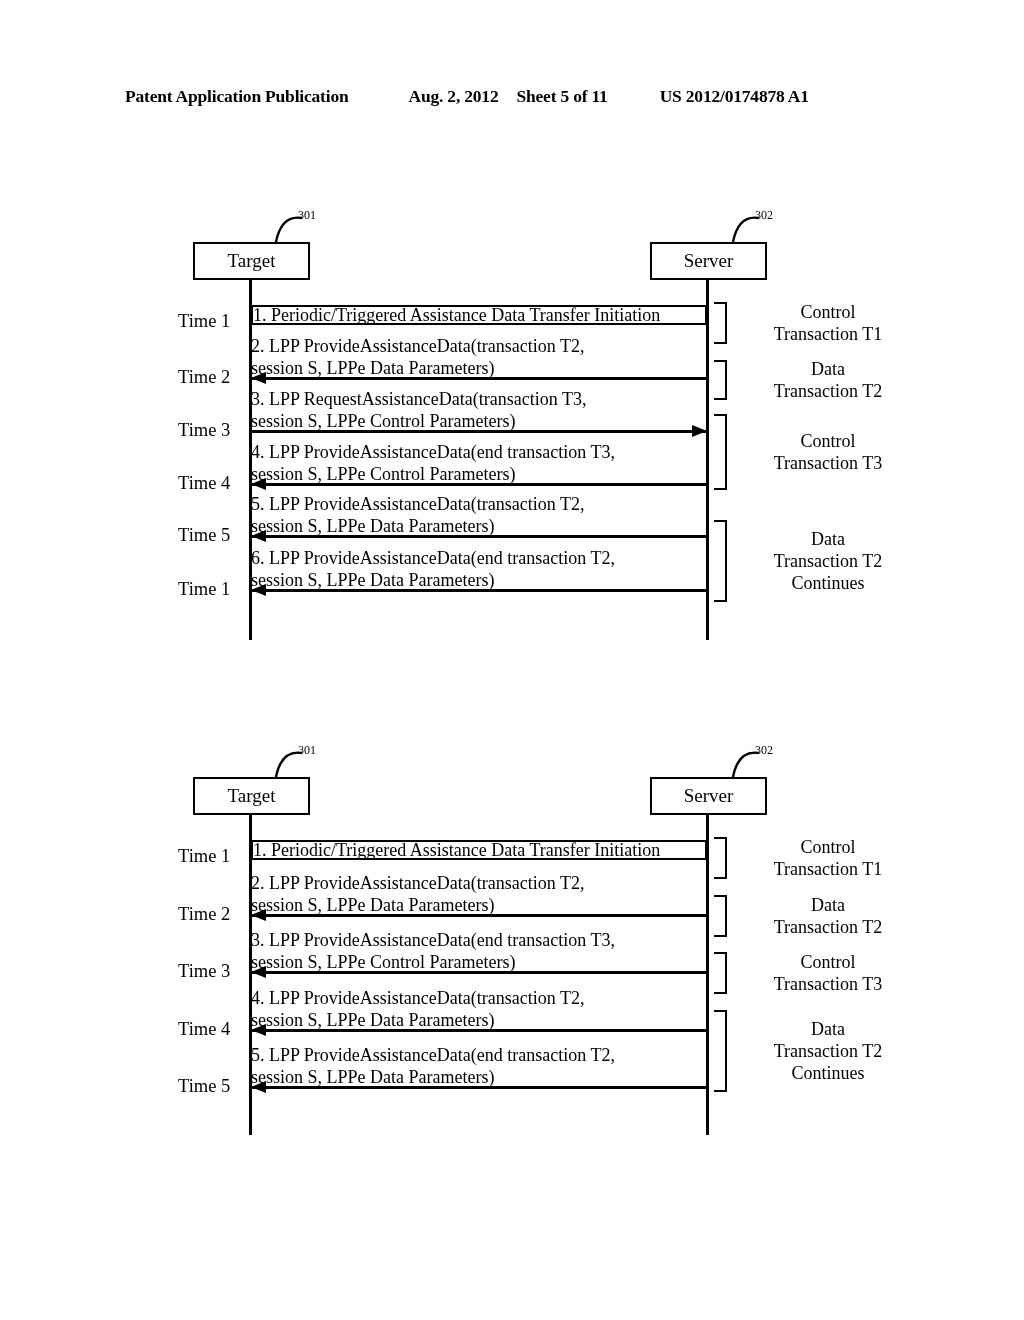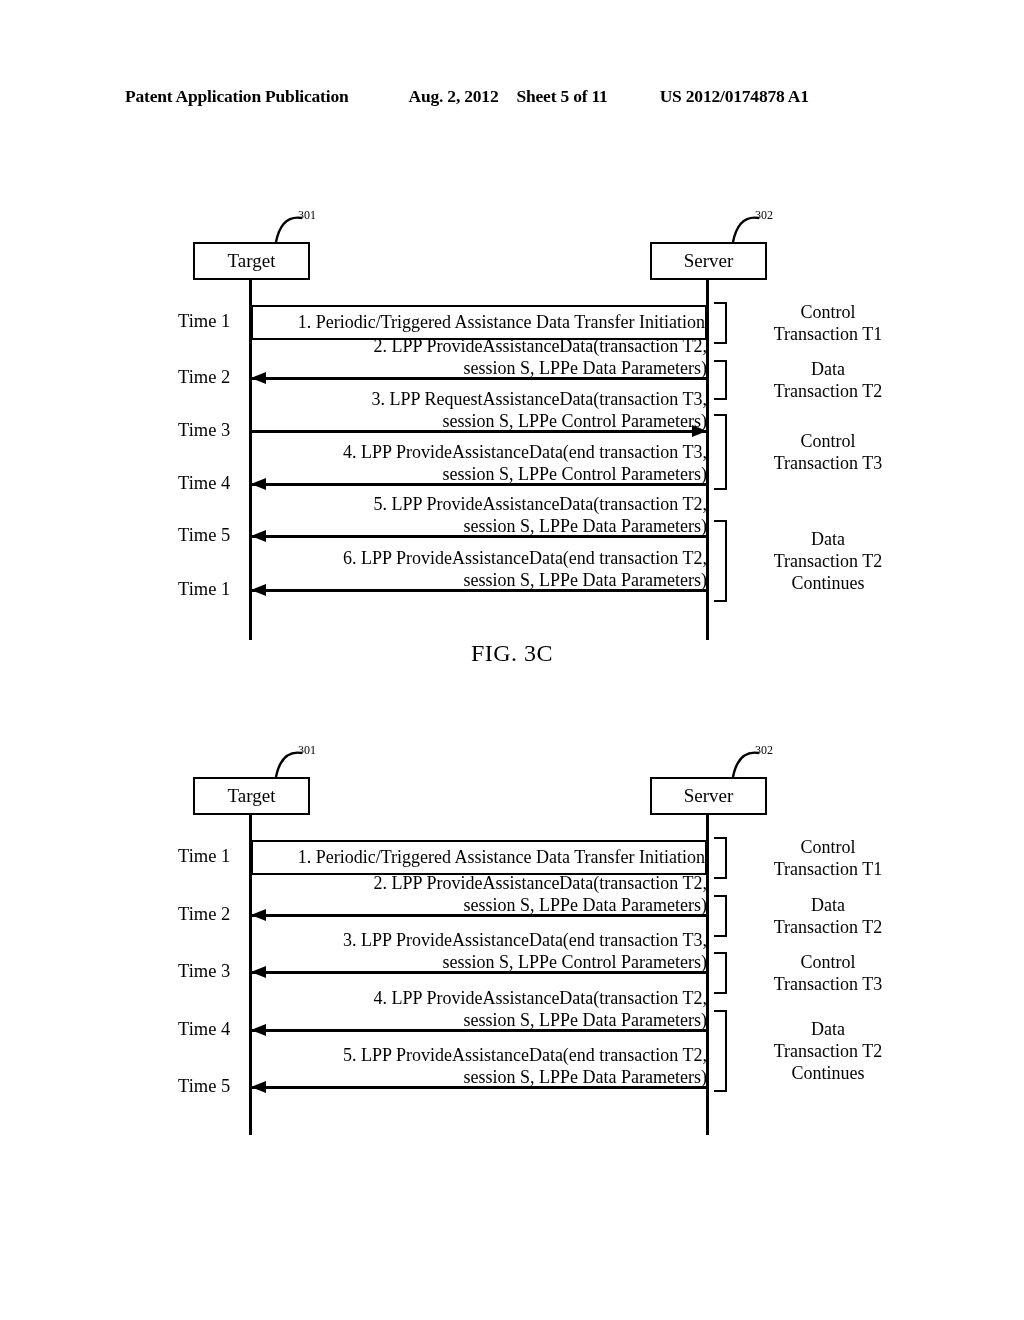--- a/index.html
+++ b/index.html
@@ -108,21 +108,21 @@
   
   .msg {
     position: absolute;
     left: 251px;
     width: 456px;
   }
   .msg-text {
     position: absolute;
     left: 0;
     width: 456px;
-    text-align: right;
+    text-align: left;
     font-size: 18px;
     line-height: 22px;
     white-space: nowrap;
   }
   .msg-text .line2 { display: block; }
 
   
   .shaft {
     position: absolute;
     left: 0;
@@ -143,23 +143,23 @@
   
   .msg-box {
     position: absolute;
     left: 0;
     width: 456px;
     border: 2.5px solid #000;
     background: #fff;
     box-sizing: border-box;
     display: flex;
     align-items: center;
-    justify-content: flex-end;
+    justify-content: flex-start;
     font-size: 18px;
-    height: 35px;
+    height: 20px;
   }
 
   
   .bracket {
     position: absolute;
     left: 714px;
     width: 13px;
     border-top: 2.5px solid #000;
     border-right: 2.5px solid #000;
     border-bottom: 2.5px solid #000;
@@ -266,21 +266,20 @@
         <span>Control</span>
         <span>Transaction T3</span>
       </div>
       <div class="bracket" style="top: 320px; height: 82px;"></div>
       <div class="bracket-label" style="top: 361px;">
         <span>Data</span>
         <span>Transaction T2</span>
         <span>Continues</span>
       </div>
     </div>
-  <div class="fig-caption" id="caption-3c" style="top:440px;">FIG. 3C</div>
 </div>
 
 <div class="figure" id="figure-3d">
   <div class="diagram" id="diagram-3d">
       <div class="lifeline lifeline-target" style="top: 80px; height: 320px;"></div>
       <div class="lifeline lifeline-server" style="top: 80px; height: 320px;"></div>
       <div class="node-box node-target">
         <span>Target</span>
       </div>
       <div class="ref-num ref-301">301</div>

